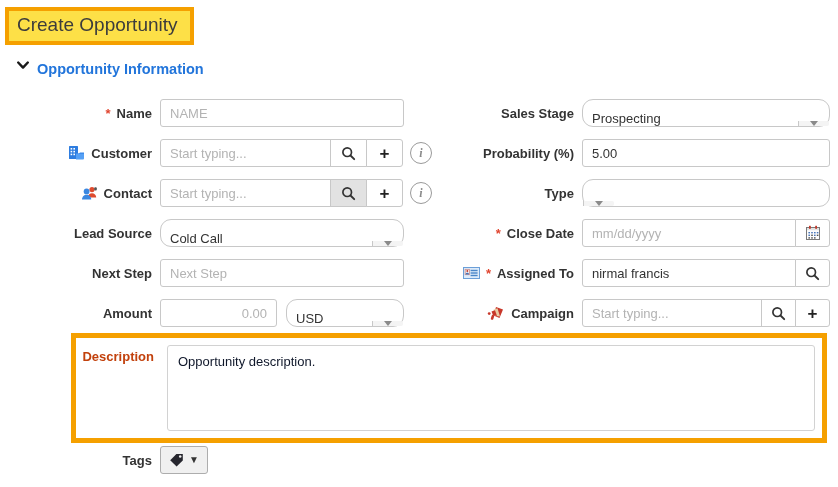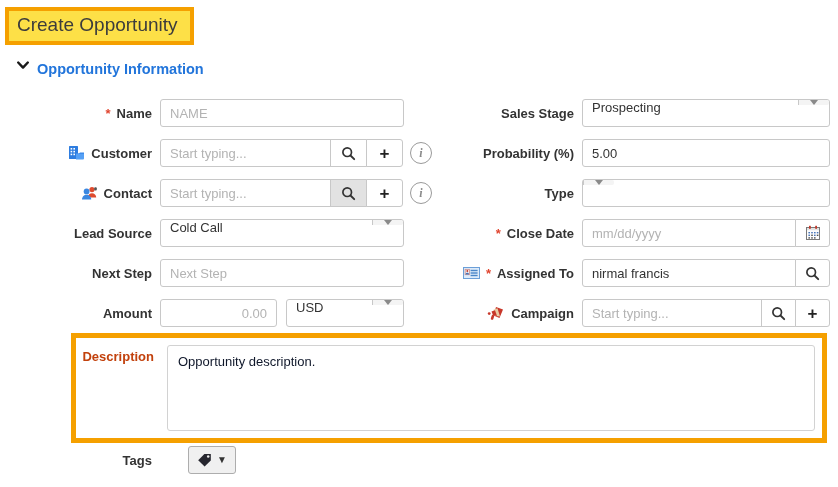--- a/index.html
+++ b/index.html
@@ -31,37 +31,37 @@
   input.w-full-r { width:248px; }
   input.w-grp-r { width:214px; border-top-right-radius:0; border-bottom-right-radius:0; }
   input.w-grp-r2 { width:180px; border-top-right-radius:0; border-bottom-right-radius:0; }
 
   .btn { width:37px; box-sizing:border-box; margin-left:-1px; border:1px solid #c8c8c8; background:#fff; display:flex; align-items:center; justify-content:center; cursor:pointer; padding:0; }
   .btn.last { border-radius:0 3px 3px 0; }
   .btn.pressed { background:#e2e2e2; }
   .btn.slim { width:35px; }
   .plus-glyph { font-size:17px; font-weight:bold; color:#222; line-height:1; }
 
-  .select { display:flex; align-items:flex-start; box-sizing:border-box; border:1px solid #c8c8c8; border-radius:3px; background:#fff; cursor:pointer; }
+  .select { display:flex; align-items:flex-end; box-sizing:border-box; border:1px solid #c8c8c8; border-radius:11px; background:#fff; cursor:pointer; }
   .select .val { flex:1; display:flex; align-items:center; padding:0 9px; font-size:13px; color:#333; white-space:nowrap; overflow:hidden; }
   .select .arrow { width:30px; border-left:1px solid #c8c8c8; background:#f4f4f4; display:flex; align-items:center; justify-content:center; border-radius:0 2px 2px 0; }
   .tri { width:0; height:0; border-left:4px solid transparent; border-right:4px solid transparent; border-top:5px solid #8a8a8a; }
   .sel-l { width:244px; }
   .sel-cur { width:118px; margin-left:9px; }
   .sel-r { width:248px; }
 
   .info-circle { width:20px; height:20px; margin-left:7px; align-self:center; border:1px solid #9a9a9a; border-radius:50%; background:#fff; color:#8a8a8a; font-size:12px; font-style:italic; font-weight:bold; font-family:"Liberation Serif",serif; display:flex; align-items:center; justify-content:center; }
 
   
   .desc-box { position:absolute; left:71px; top:333px; width:756px; height:110px; box-sizing:border-box; border:5px solid #F5A000; background:#fff; display:flex; }
   .desc-lbl { width:84px; box-sizing:border-box; padding:11px 6px 0 0; display:flex; justify-content:flex-end; font-weight:bold; font-size:13px; color:#c2410c; }
   .desc-area { margin:7px 0 0 7px; width:648px; height:86px; box-sizing:border-box; border:1px solid #d2d2d2; border-radius:3px; resize:none; outline:none; font-family:"Liberation Sans",sans-serif; font-size:13px; color:#0f172a; padding:8px 10px; }
 
   
-  .tags-row { position:absolute; left:0; top:446px; display:flex; align-items:center; height:28px;gap:28px; }
+  .tags-row { position:absolute; left:0; top:446px; display:flex; align-items:center; height:28px; }
   .tags-row .lbl { width:160px; }
   .tags-btn { width:48px; height:28px; box-sizing:border-box; background:#f0f0f0; border:1px solid #adadad; border-radius:3px; display:flex; align-items:center; justify-content:center; gap:5px; cursor:pointer; }
   .caret { font-size:10px; color:#333; line-height:1; }
 
   svg { display:block; }
 </style>
 </head>
 <body>
 
 <div class="page">

